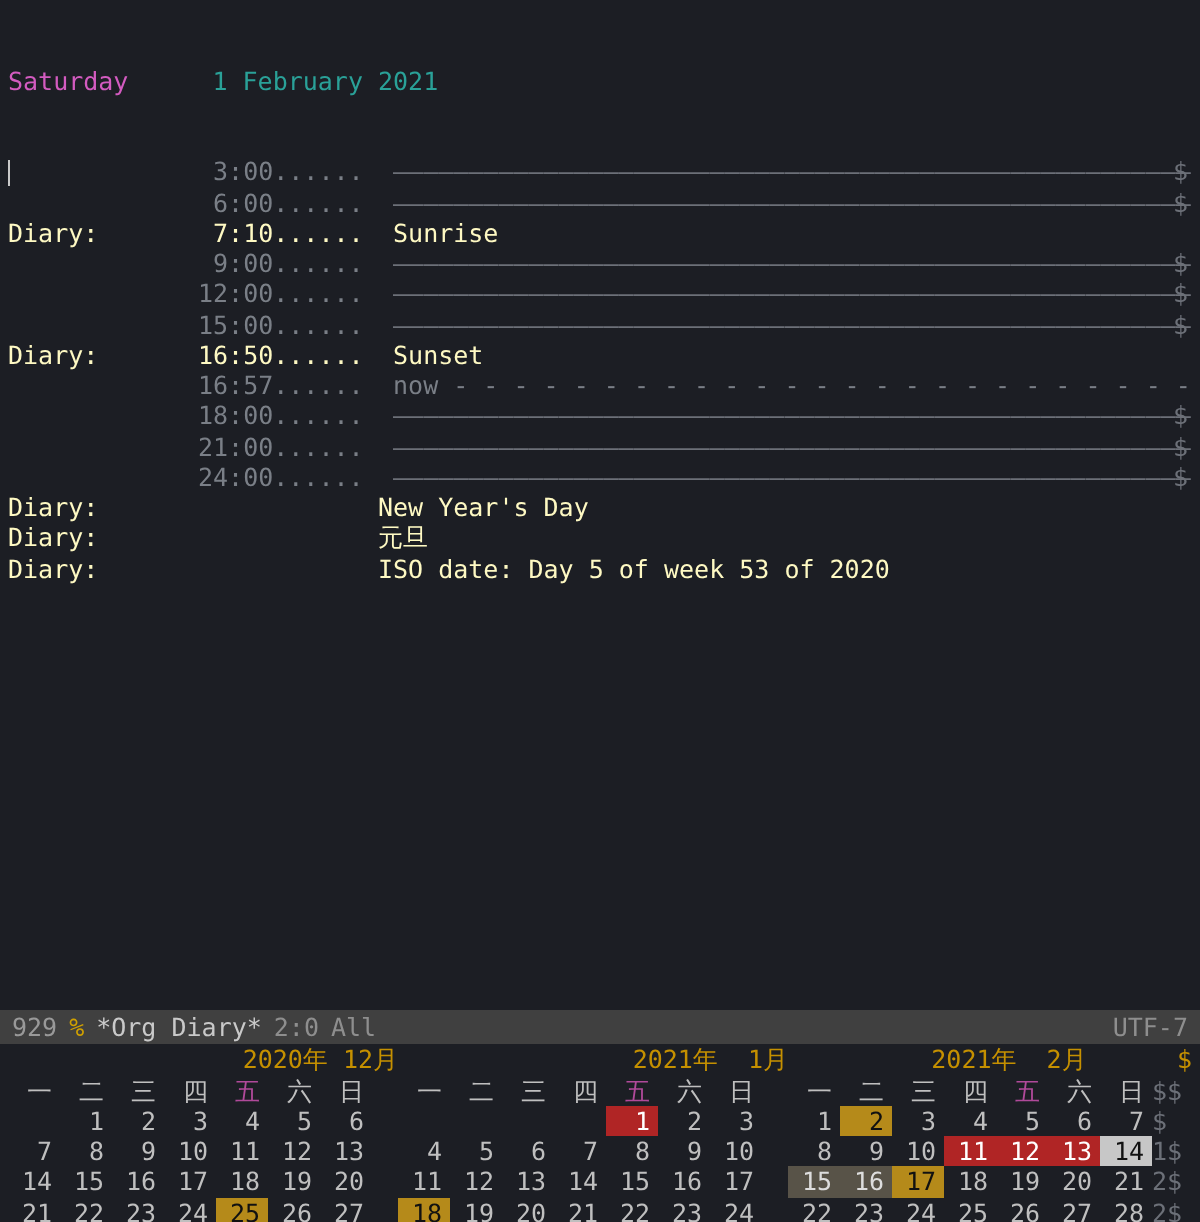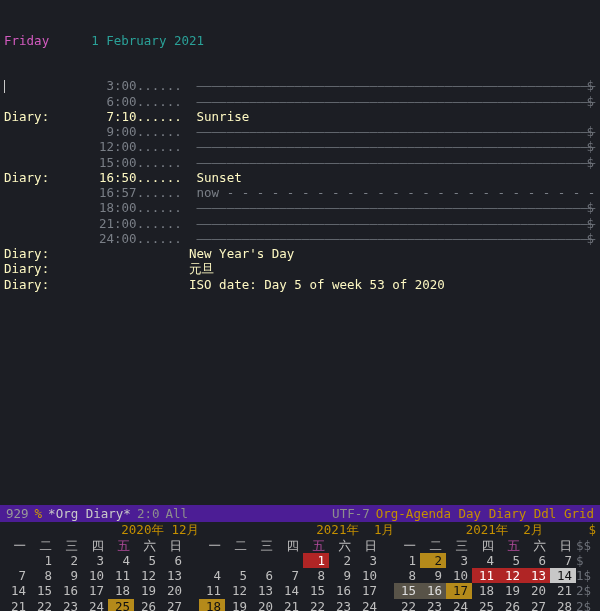--- a/index.html
+++ b/index.html
@@ -13,21 +13,21 @@
   .cyan{color:#2aa198;}
   .grey{color:#7a7f87;}
   .hl{color:#fef9c3;}
   .dash{color:#6c7078;letter-spacing:0;}
   .dollar{position:absolute;right:2px;color:#6c7078;}
   .cursor{display:inline-block;width:1px;height:13px;background:#c9c9c9;vertical-align:middle;margin-right:1px;}
   .spacer{flex:1;}
 
   .filler{height:198px;}
 
-  .modeline{background:#4c1d95;color:#8e8e8e;padding:1px 6px;display:flex;gap:6px;align-items:center;white-space:pre;}
+  .modeline{background:#404040;color:#8e8e8e;padding:1px 6px;display:flex;gap:6px;align-items:center;white-space:pre;}
   .modeline .ln{color:#999;}
   .modeline .pct{color:#d0a000;}
   .modeline .buf{color:#c9c9c9;}
   .modeline .minor{color:#c59000;}
 
   .cals{display:flex;padding:0 4px;gap:0;white-space:pre;}
   .cal{flex:1;}
   .cal-title{text-align:right;color:#c59000;}
   .cal-head{color:#7a7f87;}
   .cal-head .wd-fri{color:#b04a9a;}
@@ -38,33 +38,32 @@
   .cell.amber{background:#b58a1a;color:#111;}
   .cell.today{background:#c7c7c7;color:#111;}
   .cell.pale{background:#585348;color:#ddd;}
   .side-dollar2{color:#6c7078;width:20px;text-align:left;}
 </style>
 </head>
 <body>
 
 <div class="agenda">
   <div class="row">
-    <span class="magenta">Friday</span>
+    <span class="magenta">Saturday</span>
     <span style="width:42px;"></span>
     <span class="cyan">1 February 2021</span>
   </div>
   <div id="agenda-rows"><div class="row"><span class="col-source "><span class="cursor"></span></span><span class="col-time grey"> 3:00......</span><span class="col-body"> <span class="dash">—————————————————————————————————————————————————————</span><span class="dollar">$</span></span></div><div class="row"><span class="col-source "></span><span class="col-time grey"> 6:00......</span><span class="col-body"> <span class="dash">—————————————————————————————————————————————————————</span><span class="dollar">$</span></span></div><div class="row"><span class="col-source hl">Diary:</span><span class="col-time hl"> 7:10......</span><span class="col-body"> <span class="hl">Sunrise</span></span></div><div class="row"><span class="col-source "></span><span class="col-time grey"> 9:00......</span><span class="col-body"> <span class="dash">—————————————————————————————————————————————————————</span><span class="dollar">$</span></span></div><div class="row"><span class="col-source "></span><span class="col-time grey">12:00......</span><span class="col-body"> <span class="dash">—————————————————————————————————————————————————————</span><span class="dollar">$</span></span></div><div class="row"><span class="col-source "></span><span class="col-time grey">15:00......</span><span class="col-body"> <span class="dash">—————————————————————————————————————————————————————</span><span class="dollar">$</span></span></div><div class="row"><span class="col-source hl">Diary:</span><span class="col-time hl">16:50......</span><span class="col-body"> <span class="hl">Sunset</span></span></div><div class="row"><span class="col-source "></span><span class="col-time grey">16:57......</span><span class="col-body"> <span class="grey">now - - - - - - - - - - - - - - - - - - - - - - - - -</span></span></div><div class="row"><span class="col-source "></span><span class="col-time grey">18:00......</span><span class="col-body"> <span class="dash">—————————————————————————————————————————————————————</span><span class="dollar">$</span></span></div><div class="row"><span class="col-source "></span><span class="col-time grey">21:00......</span><span class="col-body"> <span class="dash">—————————————————————————————————————————————————————</span><span class="dollar">$</span></span></div><div class="row"><span class="col-source "></span><span class="col-time grey">24:00......</span><span class="col-body"> <span class="dash">—————————————————————————————————————————————————————</span><span class="dollar">$</span></span></div><div class="row"><span class="col-source hl">Diary:</span><span class="col-time hl"></span><span class="col-body"><span class="hl">New Year's Day</span></span></div><div class="row"><span class="col-source hl">Diary:</span><span class="col-time hl"></span><span class="col-body"><span class="hl">元旦</span></span></div><div class="row"><span class="col-source hl">Diary:</span><span class="col-time hl"></span><span class="col-body"><span class="hl">ISO date: Day 5 of week 53 of 2020</span></span></div></div>
 </div>
 
 <div class="filler"></div>
 
 <div class="modeline">
   <span class="ln">929</span>
   <span class="pct">%</span>
   <span class="buf">*Org Diary*</span>
   <span>2:0</span>
   <span>All</span>
   <span class="spacer"></span>
   <span>UTF-7</span>
-  <span class="minor">Org-Agenda Day Diary Ddl Grid</span>
 </div>
 
 <div class="cals" id="cals"><div class="cal"><div class="cal-title">2020年 12月</div><div class="cal-row cal-head"><span class="cell">一</span><span class="cell">二</span><span class="cell">三</span><span class="cell">四</span><span class="cell wd-fri">五</span><span class="cell">六</span><span class="cell">日</span></div><div class="cal-row"><span class="cell blank"> </span><span class="cell">1</span><span class="cell">2</span><span class="cell">3</span><span class="cell">4</span><span class="cell">5</span><span class="cell">6</span></div><div class="cal-row"><span class="cell">7</span><span class="cell">8</span><span class="cell">9</span><span class="cell">10</span><span class="cell">11</span><span class="cell">12</span><span class="cell">13</span></div><div class="cal-row"><span class="cell">14</span><span class="cell">15</span><span class="cell">16</span><span class="cell">17</span><span class="cell">18</span><span class="cell">19</span><span class="cell">20</span></div><div class="cal-row"><span class="cell">21</span><span class="cell">22</span><span class="cell">23</span><span class="cell">24</span><span class="cell amber">25</span><span class="cell">26</span><span class="cell">27</span></div></div><div class="cal"><div class="cal-title">2021年  1月</div><div class="cal-row cal-head"><span class="cell">一</span><span class="cell">二</span><span class="cell">三</span><span class="cell">四</span><span class="cell wd-fri">五</span><span class="cell">六</span><span class="cell">日</span></div><div class="cal-row"><span class="cell blank"> </span><span class="cell blank"> </span><span class="cell blank"> </span><span class="cell blank"> </span><span class="cell red">1</span><span class="cell">2</span><span class="cell">3</span></div><div class="cal-row"><span class="cell">4</span><span class="cell">5</span><span class="cell">6</span><span class="cell">7</span><span class="cell">8</span><span class="cell">9</span><span class="cell">10</span></div><div class="cal-row"><span class="cell">11</span><span class="cell">12</span><span class="cell">13</span><span class="cell">14</span><span class="cell">15</span><span class="cell">16</span><span class="cell">17</span></div><div class="cal-row"><span class="cell amber">18</span><span class="cell">19</span><span class="cell">20</span><span class="cell">21</span><span class="cell">22</span><span class="cell">23</span><span class="cell">24</span></div></div><div class="cal"><div class="cal-title">2021年  2月      $</div><div class="cal-row cal-head"><span class="cell">一</span><span class="cell">二</span><span class="cell">三</span><span class="cell">四</span><span class="cell wd-fri">五</span><span class="cell">六</span><span class="cell">日</span><span class="side-dollar2">$$</span></div><div class="cal-row"><span class="cell">1</span><span class="cell amber">2</span><span class="cell">3</span><span class="cell">4</span><span class="cell">5</span><span class="cell">6</span><span class="cell">7</span><span class="side-dollar2">$</span></div><div class="cal-row"><span class="cell">8</span><span class="cell">9</span><span class="cell">10</span><span class="cell red">11</span><span class="cell red">12</span><span class="cell red">13</span><span class="cell today">14</span><span class="side-dollar2">1$</span></div><div class="cal-row"><span class="cell pale">15</span><span class="cell pale">16</span><span class="cell amber">17</span><span class="cell">18</span><span class="cell">19</span><span class="cell">20</span><span class="cell">21</span><span class="side-dollar2">2$</span></div><div class="cal-row"><span class="cell">22</span><span class="cell">23</span><span class="cell">24</span><span class="cell">25</span><span class="cell">26</span><span class="cell">27</span><span class="cell">28</span><span class="side-dollar2">2$</span></div></div></div>
 
 </body></html>

